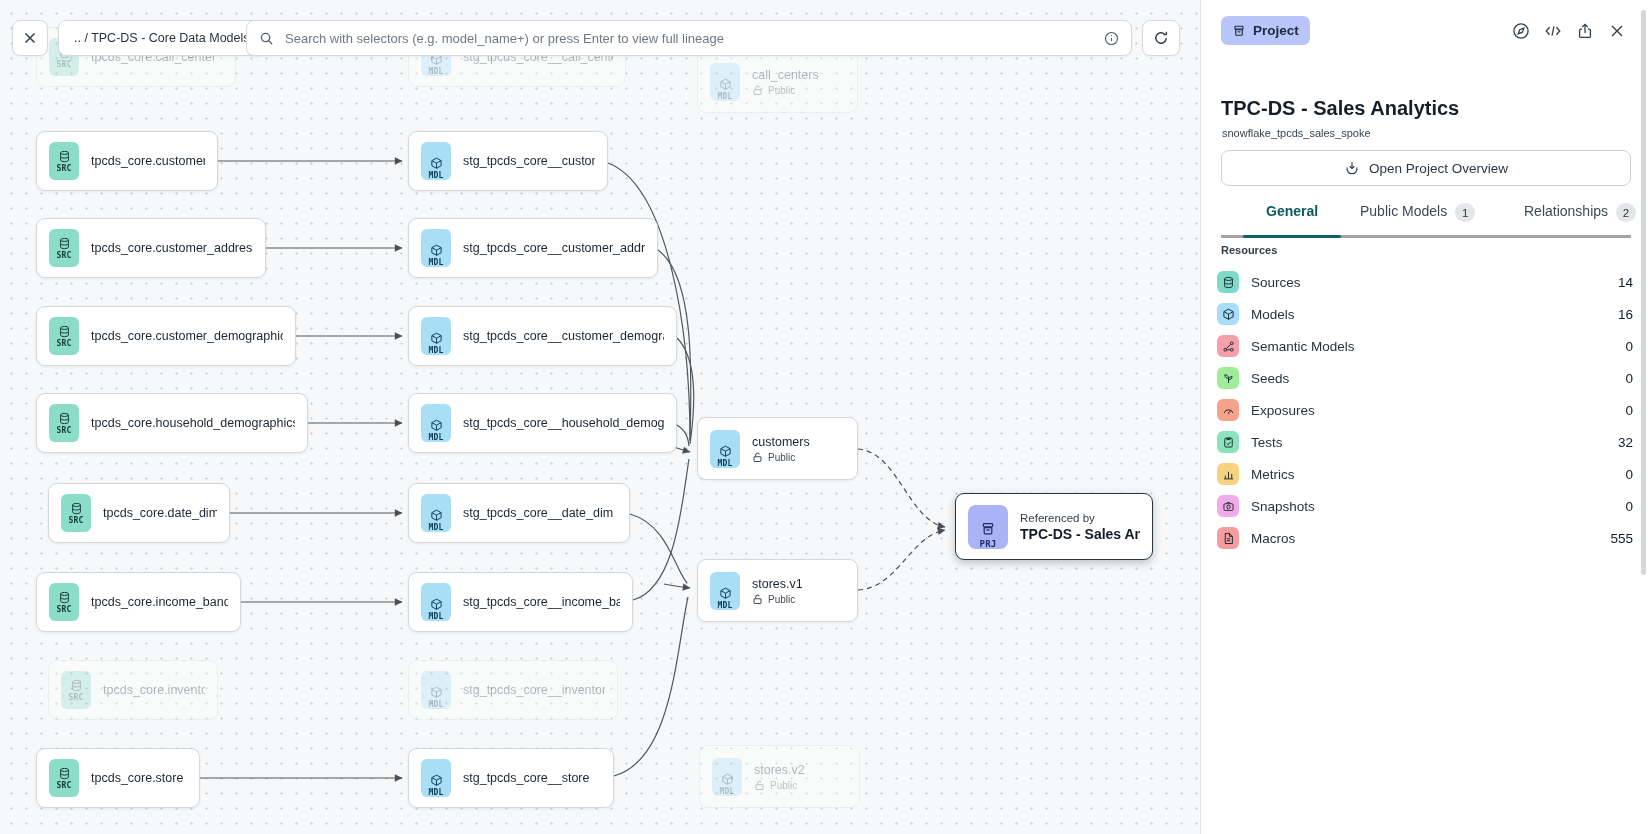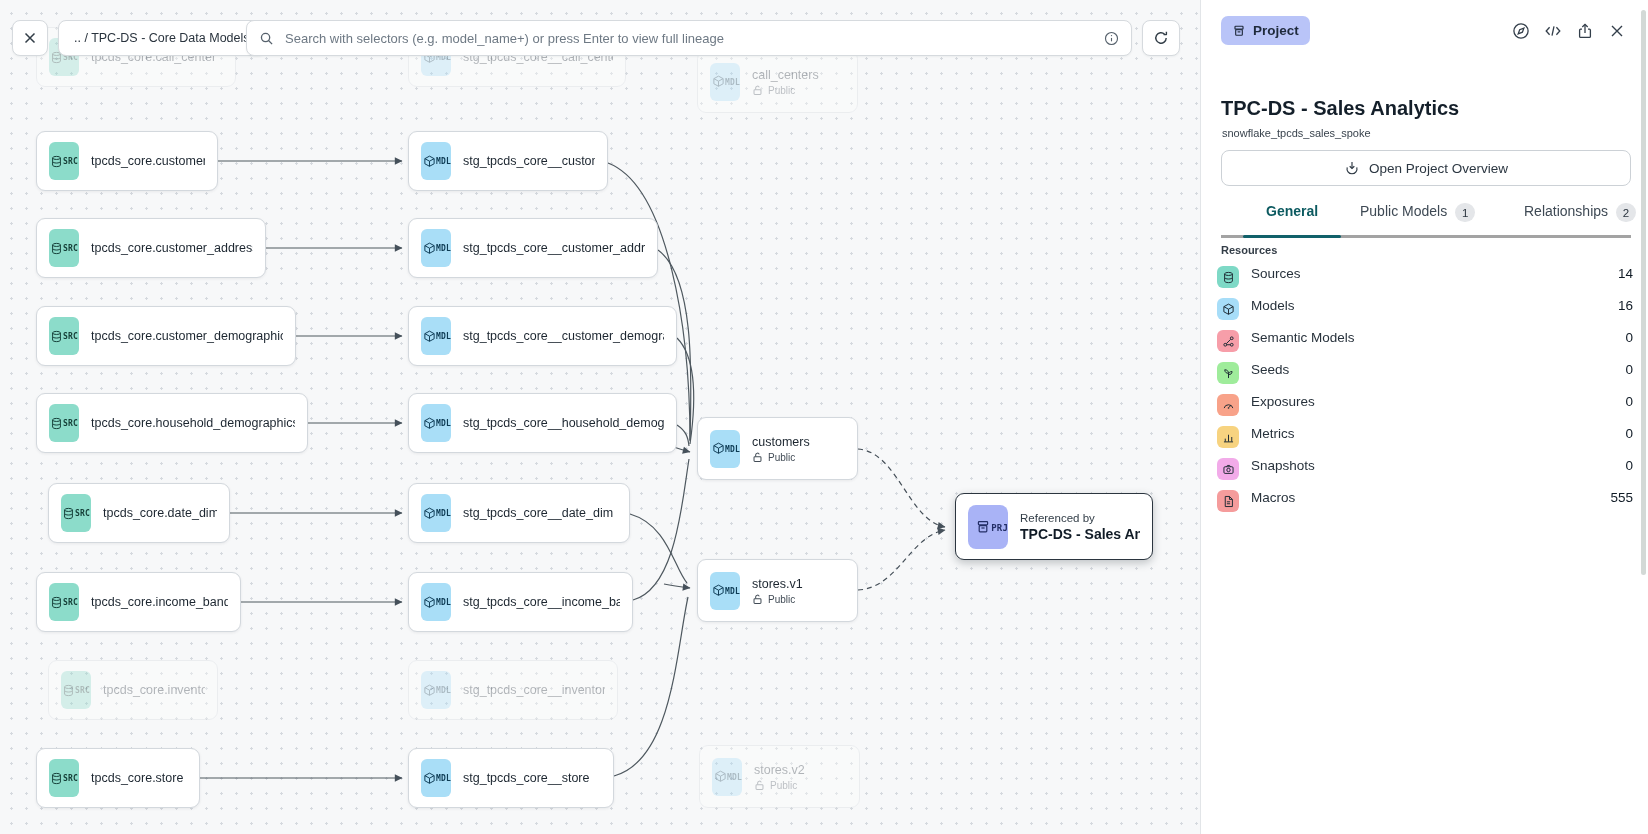--- a/index.html
+++ b/index.html
@@ -11,21 +11,21 @@
   .canvas{position:absolute;left:0;top:0;width:1200px;height:834px;
           background-color:#f7f8f9;
           background-image:radial-gradient(circle,#d5d9de 1.1px,transparent 1.4px);
           background-size:15px 15px;background-position:4px 6px;}
   svg.edges{position:absolute;left:0;top:0;z-index:1;pointer-events:none;}
 
   
   .node{position:absolute;z-index:2;height:60px;background:#fff;border:1px solid #d3d8dd;
         border-radius:9px;display:flex;align-items:center;gap:12px;padding:0 12px;
         box-shadow:0 1px 3px rgba(25,35,45,.07);cursor:pointer;}
-  .nbadge{width:30px;height:38px;border-radius:6px;display:flex;flex-direction:row;
+  .nbadge{width:30px;height:38px;border-radius:6px;display:flex;flex-direction:column;
           align-items:center;justify-content:center;flex:none;line-height:1;}
   .nbadge b{font:bold 8px "DejaVu Sans Mono",monospace;letter-spacing:.2px;margin-top:1px;}
   .nbadge svg{width:13px;height:13px;}
   .src{background:#8cdcca;color:#143d36;}
   .mdl{background:#a9def7;color:#0e3c55;justify-content:flex-end;}
   .prj{background:#a9b3f6;color:#232e66;width:40px;height:44px;border-radius:8px;justify-content:flex-end;}
   .prj svg{width:16px;height:16px;}
   .prj b{font-size:9px;margin-top:2px;}
   .nlbl{font-size:12.5px;color:#1c2630;white-space:nowrap;overflow:hidden;}
   .ncol{display:flex;flex-direction:column;justify-content:center;overflow:hidden;}
@@ -70,21 +70,21 @@
   .obtn svg{width:16px;height:16px;}
   .tabrow{position:absolute;left:20px;top:200px;width:410px;height:38px;border-bottom:3px solid #a3a3a3;}
   .tab{position:absolute;top:0;height:38px;display:flex;align-items:flex-start;gap:8px;
        font-size:14px;color:#3e4954;cursor:pointer;padding-top:3px;}
   .tab.active{color:#0c5a60;font-weight:bold;}
   .tab .ul{position:absolute;left:-23px;right:-23px;bottom:0;height:3px;background:#11616a;border-radius:2px;}
   .cnt{background:#e4e6e9;border-radius:10px;min-width:20px;height:19px;display:inline-flex;
        align-items:center;justify-content:center;padding:0 6px;font-size:11.5px;color:#2b353f;font-weight:normal;}
   .reshead{position:absolute;left:20px;top:244px;font-size:11px;font-weight:bold;color:#333d47;}
   .reslist{position:absolute;left:13px;top:266px;width:422px;}
-  .resrow{height:32px;display:flex;align-items:flex-start;gap:12px;cursor:pointer;padding:0 3px;}
+  .resrow{height:32px;display:flex;align-items:center;gap:12px;cursor:pointer;padding:0 3px;}
   .ricon{width:22px;height:22px;border-radius:6px;display:flex;align-items:center;justify-content:center;
          flex:none;color:#1d2a33;}
   .ricon svg{width:13px;height:13px;}
   .rlbl{font-size:13.5px;color:#28323c;}
   .rcount{margin-left:auto;font-size:13.5px;font-weight:normal;color:#101b26;}
   .scrollbar{position:absolute;right:2px;top:10px;width:5px;height:565px;background:#d3d9d6;
              border-radius:3px;cursor:pointer;}
   .i-sources{background:#7ed9c6;} .i-models{background:#a7ddf8;} .i-semantic{background:#f79ea9;}
   .i-seeds{background:#9fec9b;} .i-exposures{background:#f8a289;} .i-tests{background:#8be4bb;}
   .i-metrics{background:#f7d380;} .i-snapshots{background:#f2abe9;} .i-macros{background:#f59c9c;}
@@ -558,20 +558,31 @@
             <svg viewBox="0 0 16 16" fill="none" stroke="currentColor" stroke-width="1.2">
               <path d="M2.6 11.2a5.6 5.6 0 0 1 10.8 0"></path>
               <path d="M8.6 10.4l2.6-3"></path>
               <circle cx="8" cy="11" r="1" fill="currentColor" stroke="none"></circle>
             </svg>
           </span>
         <span class="rlbl">Exposures</span>
         <span class="rcount">0</span>
       </div>
       <div class="resrow">
+        <span class="ricon i-tests">
+            <svg viewBox="0 0 16 16" fill="none" stroke="currentColor" stroke-width="1.2">
+              <rect x="3.4" y="2.6" width="9.2" height="11" rx="1.4"></rect>
+              <path d="M6 2.6h4v1.8H6z"></path>
+              <path d="M5.8 9.2 7.4 10.8 10.4 7.4"></path>
+            </svg>
+          </span>
+        <span class="rlbl">Tests</span>
+        <span class="rcount">32</span>
+      </div>
+      <div class="resrow">
         <span class="ricon i-metrics">
             <svg viewBox="0 0 16 16" fill="none" stroke="currentColor" stroke-width="1.2">
               <path d="M4 13V9.4M8 13V4.6M12 13V7.4"></path>
               <path d="M2.4 13.4h11.2"></path>
             </svg>
           </span>
         <span class="rlbl">Metrics</span>
         <span class="rcount">0</span>
       </div>
       <div class="resrow">

